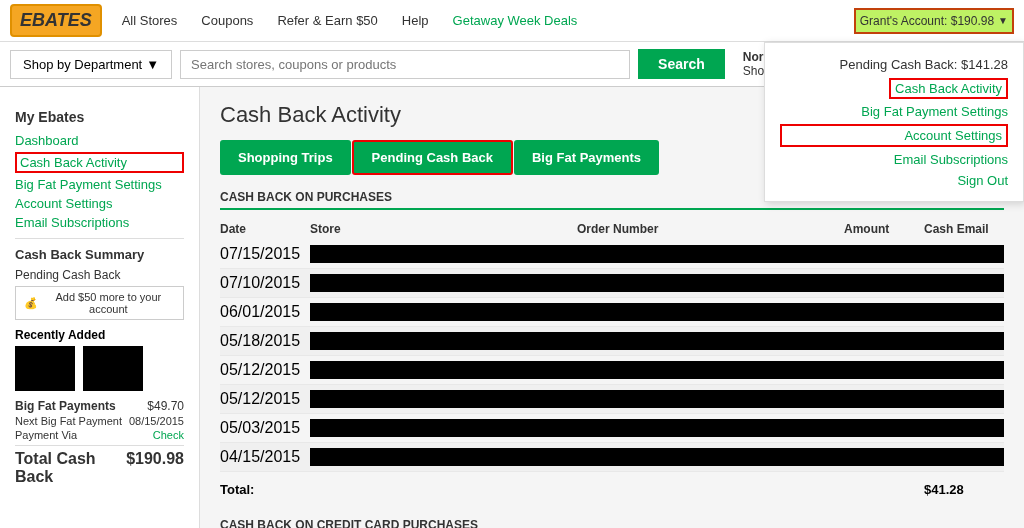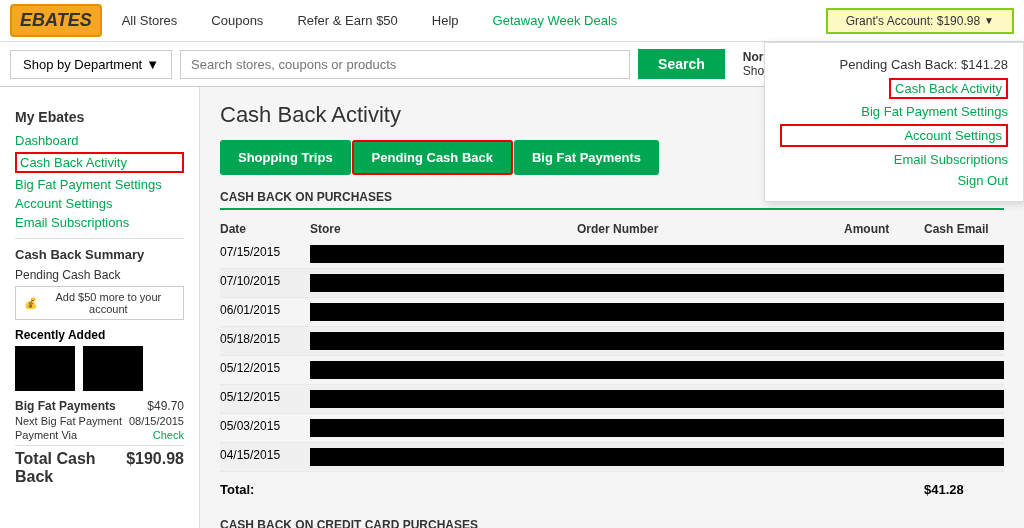--- a/index.html
+++ b/index.html
@@ -2,24 +2,24 @@
 <html><head>
   <meta charset="utf-8">
   <style>
     * { margin: 0; padding: 0; box-sizing: border-box; }
     body { font-family: Arial, sans-serif; font-size: 13px; background: #f0f0f0; width: 1024px; height: 528px; overflow: hidden; }
 
     
     #header { background: #fff; border-bottom: 1px solid #ddd; display: flex; align-items: center; padding: 0 10px; height: 42px; }
     #logo { background: #f5a623; border-radius: 4px; padding: 4px 8px; margin-right: 20px; font-weight: bold; font-size: 18px; color: #222; font-style: italic; border: 2px solid #e09000; }
     #logo span { color: #333; }
-    .nav-links { display: flex; gap: 34px; flex: 1; }
+    .nav-links { display: flex; gap: 24px; flex: 1; }
     .nav-links a { color: #333; text-decoration: none; font-size: 13px; }
     .nav-links a.highlight { color: #00a651; }
-    .account-btn { background: #fef9c3; border: 2px solid #84cc16; color: #333; padding: 4px 18px; font-size: 12px; cursor: pointer; display: flex; align-items: center; gap: 4px; }
+    .account-btn { background: #bef264; border: 2px solid #c2410c; color: #333; padding: 4px 4px; font-size: 12px; cursor: pointer; display: flex; align-items: center; gap: 4px; }
     .account-btn .arrow { color: #333; font-size: 10px; }
 
     
     #searchbar { background: #fff; border-bottom: 1px solid #ccc; display: flex; align-items: center; padding: 8px 10px; height: 45px; gap: 8px; }
     .dept-btn { background: #fff; border: 1px solid #ccc; padding: 6px 12px; font-size: 13px; cursor: pointer; display: flex; align-items: center; gap: 4px; }
     .search-input { flex: 1; border: 1px solid #ccc; padding: 6px 10px; font-size: 13px; color: #999; max-width: 450px; }
     .search-btn { background: #00a651; color: #fff; border: none; padding: 7px 20px; font-size: 14px; font-weight: bold; cursor: pointer; }
     .nordstrom-text { font-size: 12px; color: #333; margin-left: 10px; }
     .nordstrom-text strong { display: block; }
 
@@ -55,21 +55,21 @@
     .total-row { display: flex; justify-content: space-between; font-size: 16px; font-weight: bold; color: #333; margin-top: 4px; border-top: 1px solid #ddd; padding-top: 4px; }
 
     
     #content { flex: 1; background: #f5f5f5; padding: 15px 20px; overflow-y: auto; position: relative; }
     .page-title { font-size: 22px; color: #333; font-weight: normal; margin-bottom: 12px; }
     .tabs { display: flex; gap: 1px; margin-bottom: 15px; }
     .tab-btn { background: #00a651; color: #fff; border: none; padding: 8px 18px; font-size: 13px; font-weight: bold; cursor: pointer; border-radius: 3px; }
     .tab-btn.pending-tab { border: 2px solid #e00; }
     .section-title { font-size: 12px; font-weight: bold; color: #333; text-transform: uppercase; margin-bottom: 8px; border-bottom: 2px solid #00a651; padding-bottom: 4px; }
     .table-header { display: grid; grid-template-columns: 90px 1fr 1fr 80px 80px; font-size: 12px; color: #333; font-weight: bold; padding: 4px 0; }
-    .table-row { display: grid; grid-template-columns: 90px 1fr 1fr 80px 80px; font-size: 12px; padding: 5px 0; border-bottom: 1px solid #e8e8e8; }
+    .table-row { display: grid; grid-template-columns: 90px 1fr 1fr 80px 80px; font-size: 16px; padding: 5px 0; border-bottom: 1px solid #e8e8e8; }
     .table-row:nth-child(even) { background: #f9f9f9; }
     .black-cell { background: #000; height: 18px; width: 100%; }
     .total-row-table { display: grid; grid-template-columns: 90px 1fr 1fr 80px 80px; font-size: 13px; font-weight: bold; padding: 6px 0; margin-top: 4px; }
     .cc-section-title { font-size: 12px; font-weight: bold; color: #333; text-transform: uppercase; margin-top: 15px; margin-bottom: 8px; border-bottom: 2px solid #00a651; padding-bottom: 4px; }
 
     
     #header-wrapper { position: relative; border-radius: 10px; }
   </style>
 </head>
 <body>

